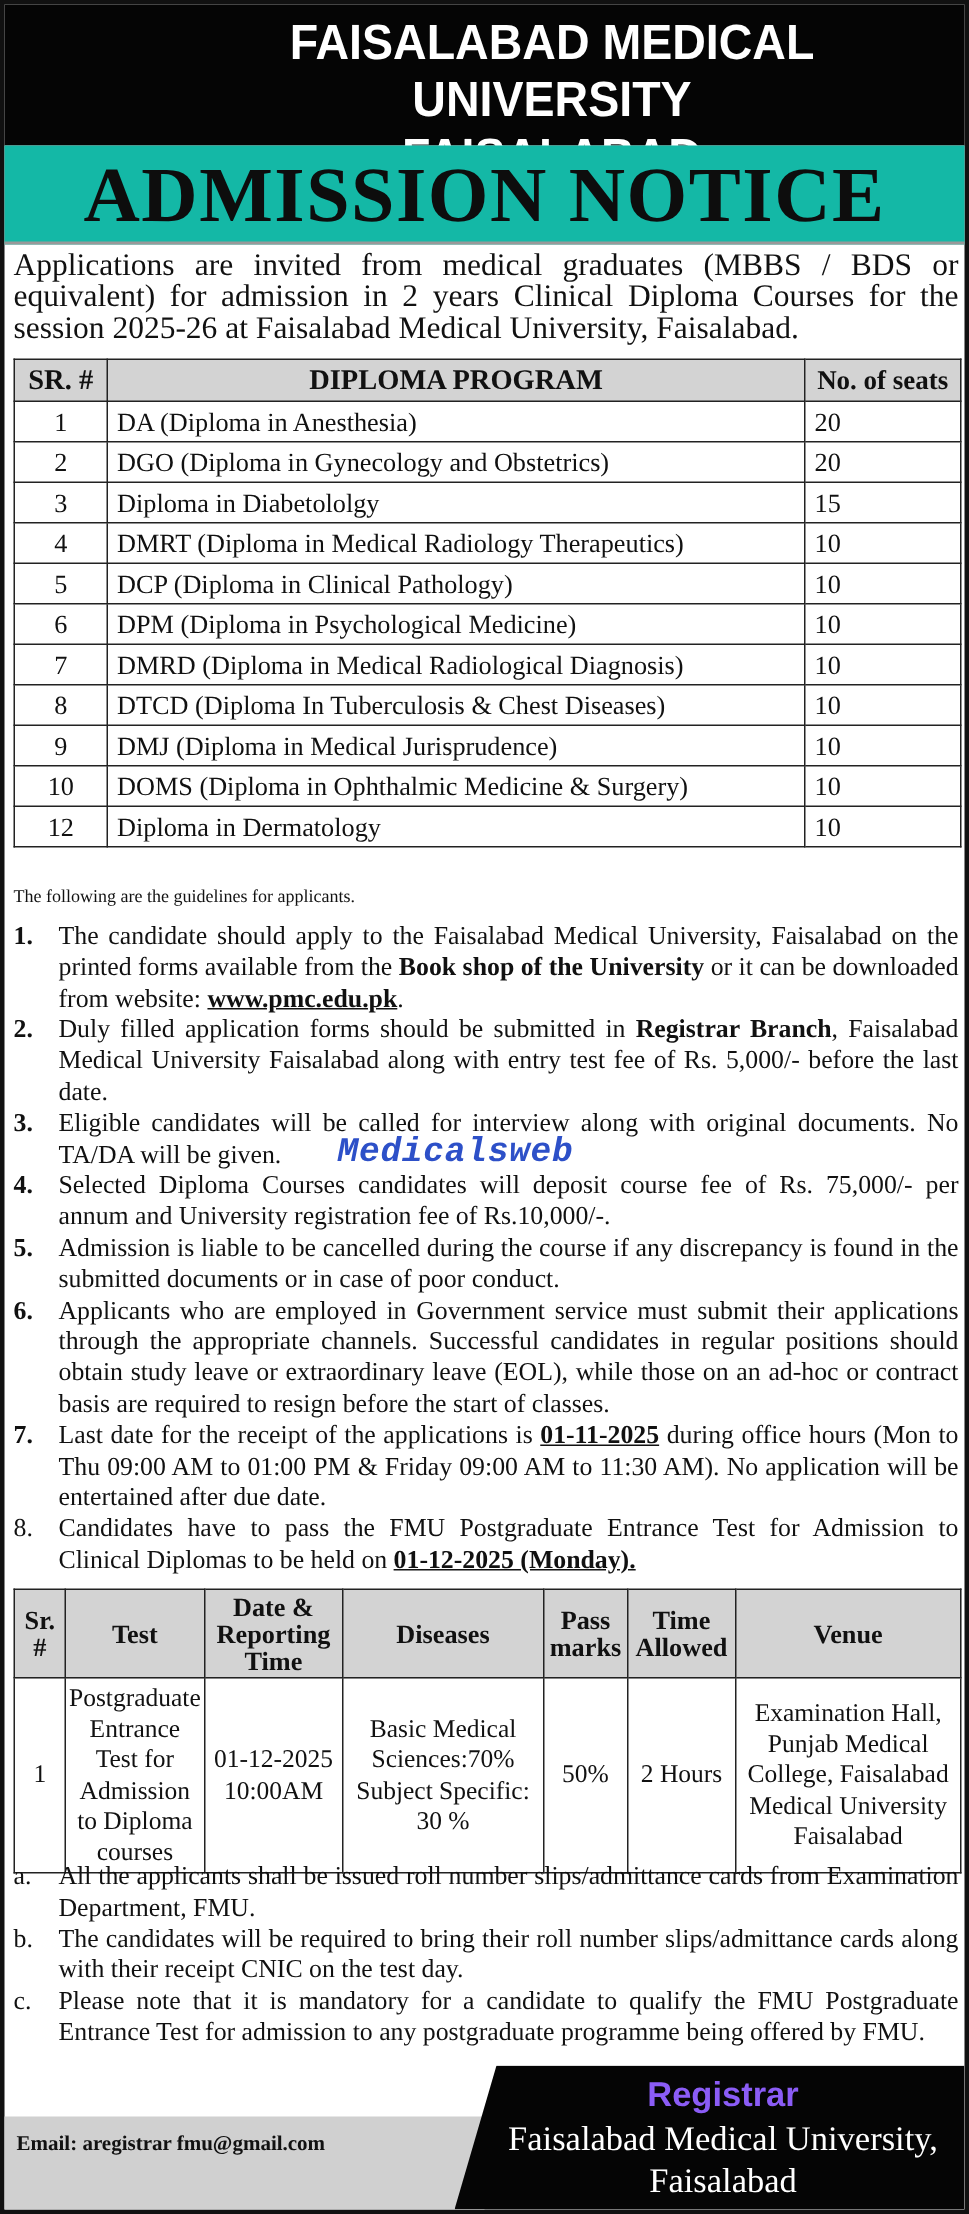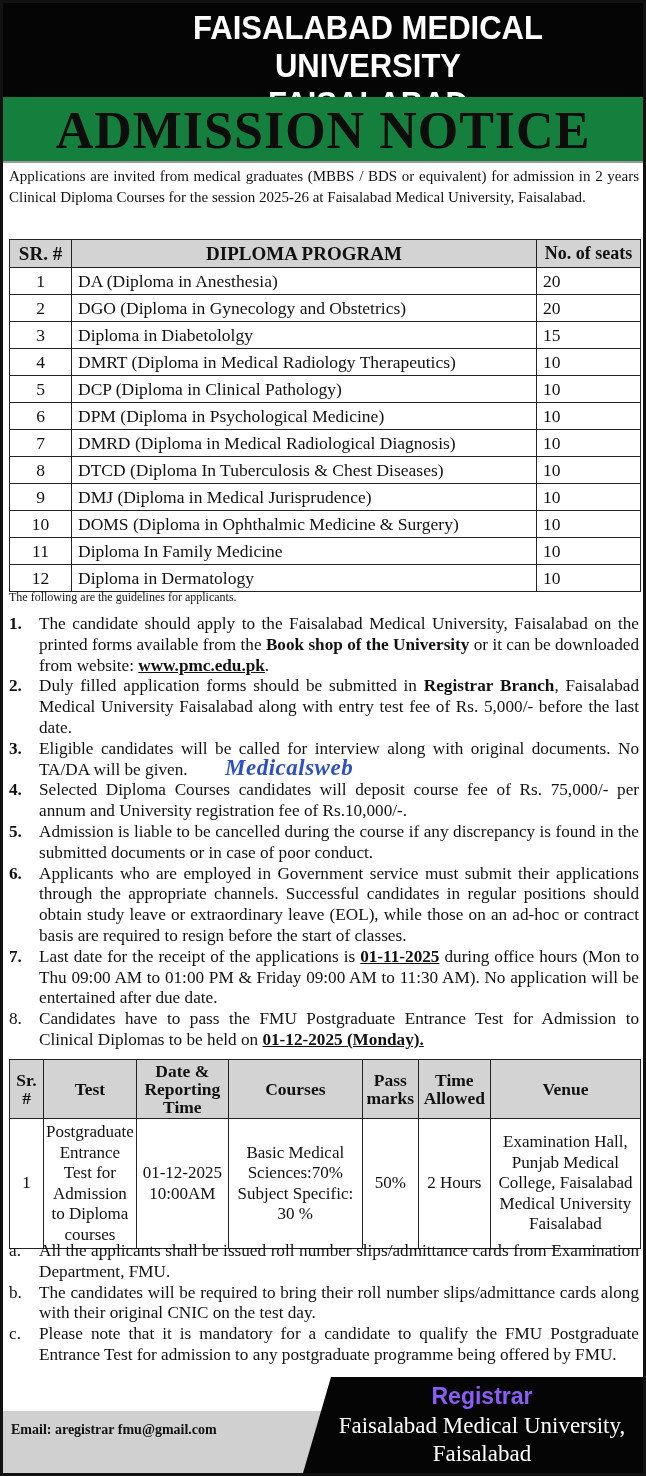--- a/index.html
+++ b/index.html
@@ -10,45 +10,45 @@
   
   .header { position: absolute; left: 0; top: 0; width: 640px; height: 94px; background: #050505; }
   .logo { position: absolute; left: 8px; top: 10px; width: 76px; height: 76px; border-radius: 50%; border: 3px solid #ddd; background: #111; }
   .logo-inner { position: absolute; left: 8px; top: 8px; width: 54px; height: 54px; border-radius: 50%; border: 1px solid #aaa; }
   .logo-shield { position: absolute; left: 22px; top: 18px; width: 26px; height: 30px; background: #333; border: 1px solid #999; border-radius: 3px 3px 12px 12px; }
   .logo-top { position: absolute; left: 0; top: 20px; width: 100%; text-align: center; font-size: 6px; color: #ddd; font-family: "Liberation Serif", serif; }
   .logo-bottom { position: absolute; left: 0; top: 54px; width: 100%; text-align: center; font-size: 8px; color: #ddd; font-weight: bold; font-family: "Liberation Serif", serif; }
   .h-title { position: absolute; left: 90px; top: 6px; width: 550px; text-align: center; color: #fff; font-family: "Liberation Sans", sans-serif; font-weight: bold; font-size: 33px; line-height: 38px; letter-spacing: 0px; transform: scaleX(0.94); transform-origin: center; }
 
   
-  .notice { position: absolute; left: 0; top: 94px; width: 640px; height: 66px; background: #15803d; border-bottom: 2px solid #999; }
+  .notice { position: absolute; left: 0; top: 94px; width: 640px; height: 66px; background: #14b8a6; border-bottom: 2px solid #999; }
   .notice-title { position: absolute; left: 0; top: 4px; width: 100%; text-align: center; font-family: "Liberation Serif", serif; font-weight: bold; font-size: 52px; letter-spacing: 1px; color: #0d0d0d; }
 
-  .intro { position: absolute; left: 6px; top: 163px; width: 630px; font-size: 15px; line-height: 21px; text-align: justify; }
+  .intro { position: absolute; left: 6px; top: 163px; width: 630px; font-size: 21px; line-height: 21px; text-align: justify; }
 
   
   table { border-collapse: collapse; }
   .dip { position: absolute; left: 6px; top: 236px; width: 632px; }
   .dip td, .dip th { border: 1.5px solid #222; font-size: 17.5px; height: 27px; padding: 0 6px; }
   .dip th { background: #d3d3d3; font-weight: bold; font-size: 19px; height: 28px; }
   .dip td.sr { text-align: center; width: 62px; }
   .dip td.seats { text-align: left; width: 104px; }
   .dip th.sr { width: 62px; }
   .dip th.seats { width: 104px; font-size: 18px; padding: 0 2px; }
 
   .guide-head { position: absolute; left: 6px; top: 587px; font-size: 12px; }
   .guides { position: absolute; left: 6px; top: 611px; width: 630px; }
   .gi { display: flex; font-size: 17.2px; line-height: 20.8px; }
   .gi .num { width: 30px; flex: none; font-weight: bold; }
   .gi .num.plain { font-weight: normal; }
   .gi .txt { flex: 1; text-align: justify; }
   .b { font-weight: bold; margin-top: 48px; }
   .bu { font-weight: bold; text-decoration: underline; }
 
-  .watermark { position: absolute; left: 222px; top: 752px; font-family: Liberation Serif, serif; font-style: italic; font-weight: bold; font-size: 23px; color: #2d50c8; letter-spacing: 0.5px; }
+  .watermark { position: absolute; left: 222px; top: 752px; font-family: Liberation Mono, monospace; font-style: italic; font-weight: bold; font-size: 23px; color: #2d50c8; letter-spacing: 0.5px; }
 
   
   .test { position: absolute; left: 6px; top: 1056px; width: 632px; }
   .test th, .test td { border: 1.5px solid #222; text-align: center; vertical-align: middle; }
   .test th { background: #d3d3d3; font-weight: bold; font-size: 17.5px; line-height: 18px; height: 58px; padding: 2px 2px; }
   .test td { font-size: 17px; line-height: 20.5px; padding: 3px 2px; height: 124px; }
 
   .notes { position: absolute; left: 6px; top: 1238px; width: 630px; }
 
   
@@ -130,25 +130,20 @@
           <td class="sr">9</td>
           <td>DMJ (Diploma in Medical Jurisprudence)</td>
           <td class="seats">10</td>
         </tr>
         <tr>
           <td class="sr">10</td>
           <td>DOMS (Diploma in Ophthalmic Medicine &amp; Surgery)</td>
           <td class="seats">10</td>
         </tr>
         <tr>
-          <td class="sr">11</td>
-          <td>Diploma In Family Medicine</td>
-          <td class="seats">10</td>
-        </tr>
-        <tr>
           <td class="sr">12</td>
           <td>Diploma in Dermatology</td>
           <td class="seats">10</td>
         </tr>
       </tbody>
   </table>
 
   <div class="guide-head">The following are the guidelines for applicants.</div>
 
   <div class="guides">
@@ -187,21 +182,21 @@
   </div>
 
   <div class="watermark">Medicalsweb</div>
 
   <table class="test">
     <thead>
       <tr>
         <th style="width:34px">Sr. #</th>
         <th style="width:88px">Test</th>
         <th style="width:92px">Date &amp; Reporting Time</th>
-        <th style="width:134px">Courses</th>
+        <th style="width:134px">Diseases</th>
         <th style="width:56px">Pass marks</th>
         <th style="width:72px">Time Allowed</th>
         <th>Venue</th>
       </tr>
     </thead>
     <tbody>
       <tr>
         <td>1</td>
         <td>Postgraduate Entrance Test for Admission to Diploma courses</td>
         <td>
@@ -216,21 +211,21 @@
     </tbody>
   </table>
 
   <div class="notes">
     <div class="gi">
       <span class="num plain">a.</span>
       <span class="txt">All the applicants shall be issued roll number slips/admittance cards from Examination Department, FMU.</span>
     </div>
     <div class="gi">
       <span class="num plain">b.</span>
-      <span class="txt">The candidates will be required to bring their roll number slips/admittance cards along with their original CNIC on the test day.</span>
+      <span class="txt">The candidates will be required to bring their roll number slips/admittance cards along with their receipt CNIC on the test day.</span>
     </div>
     <div class="gi">
       <span class="num plain">c.</span>
       <span class="txt">Please note that it is mandatory for a candidate to qualify the FMU Postgraduate Entrance Test for admission to any postgraduate programme being offered by FMU.</span>
     </div>
   </div>
 
   <div class="foot-grey"></div>
   <div class="foot-black"></div>
   <div class="email">Email: aregistrar fmu@gmail.com</div>

